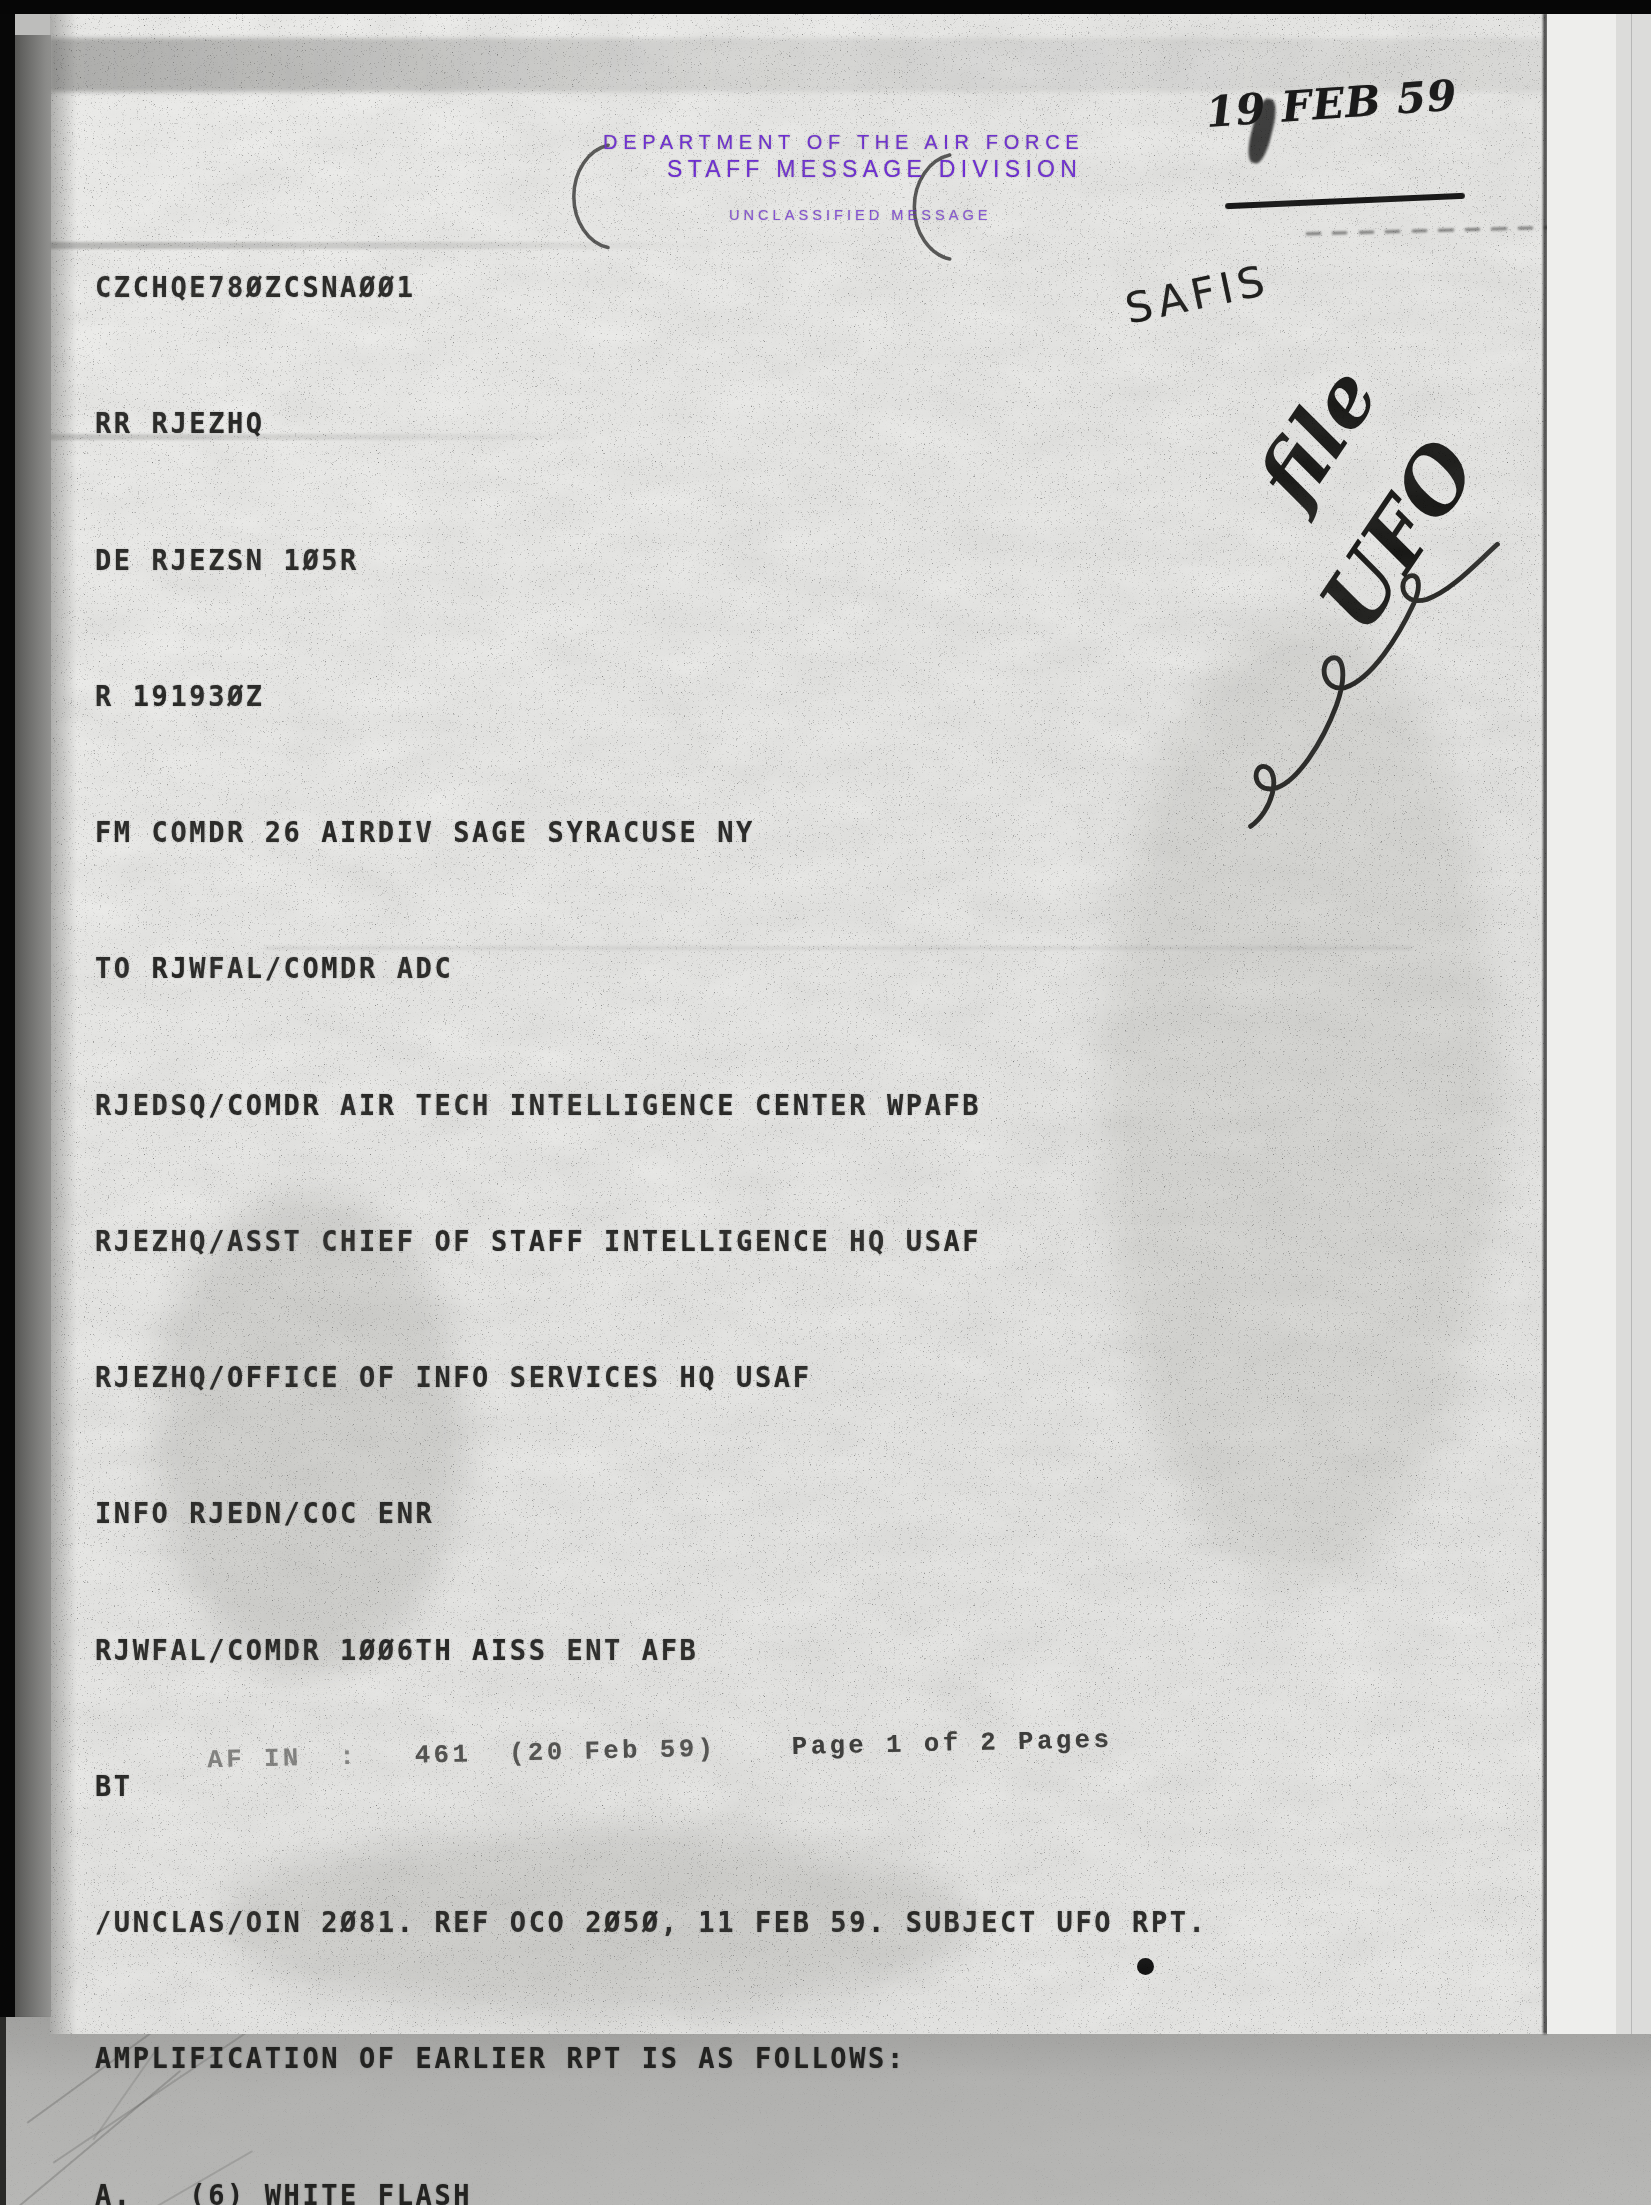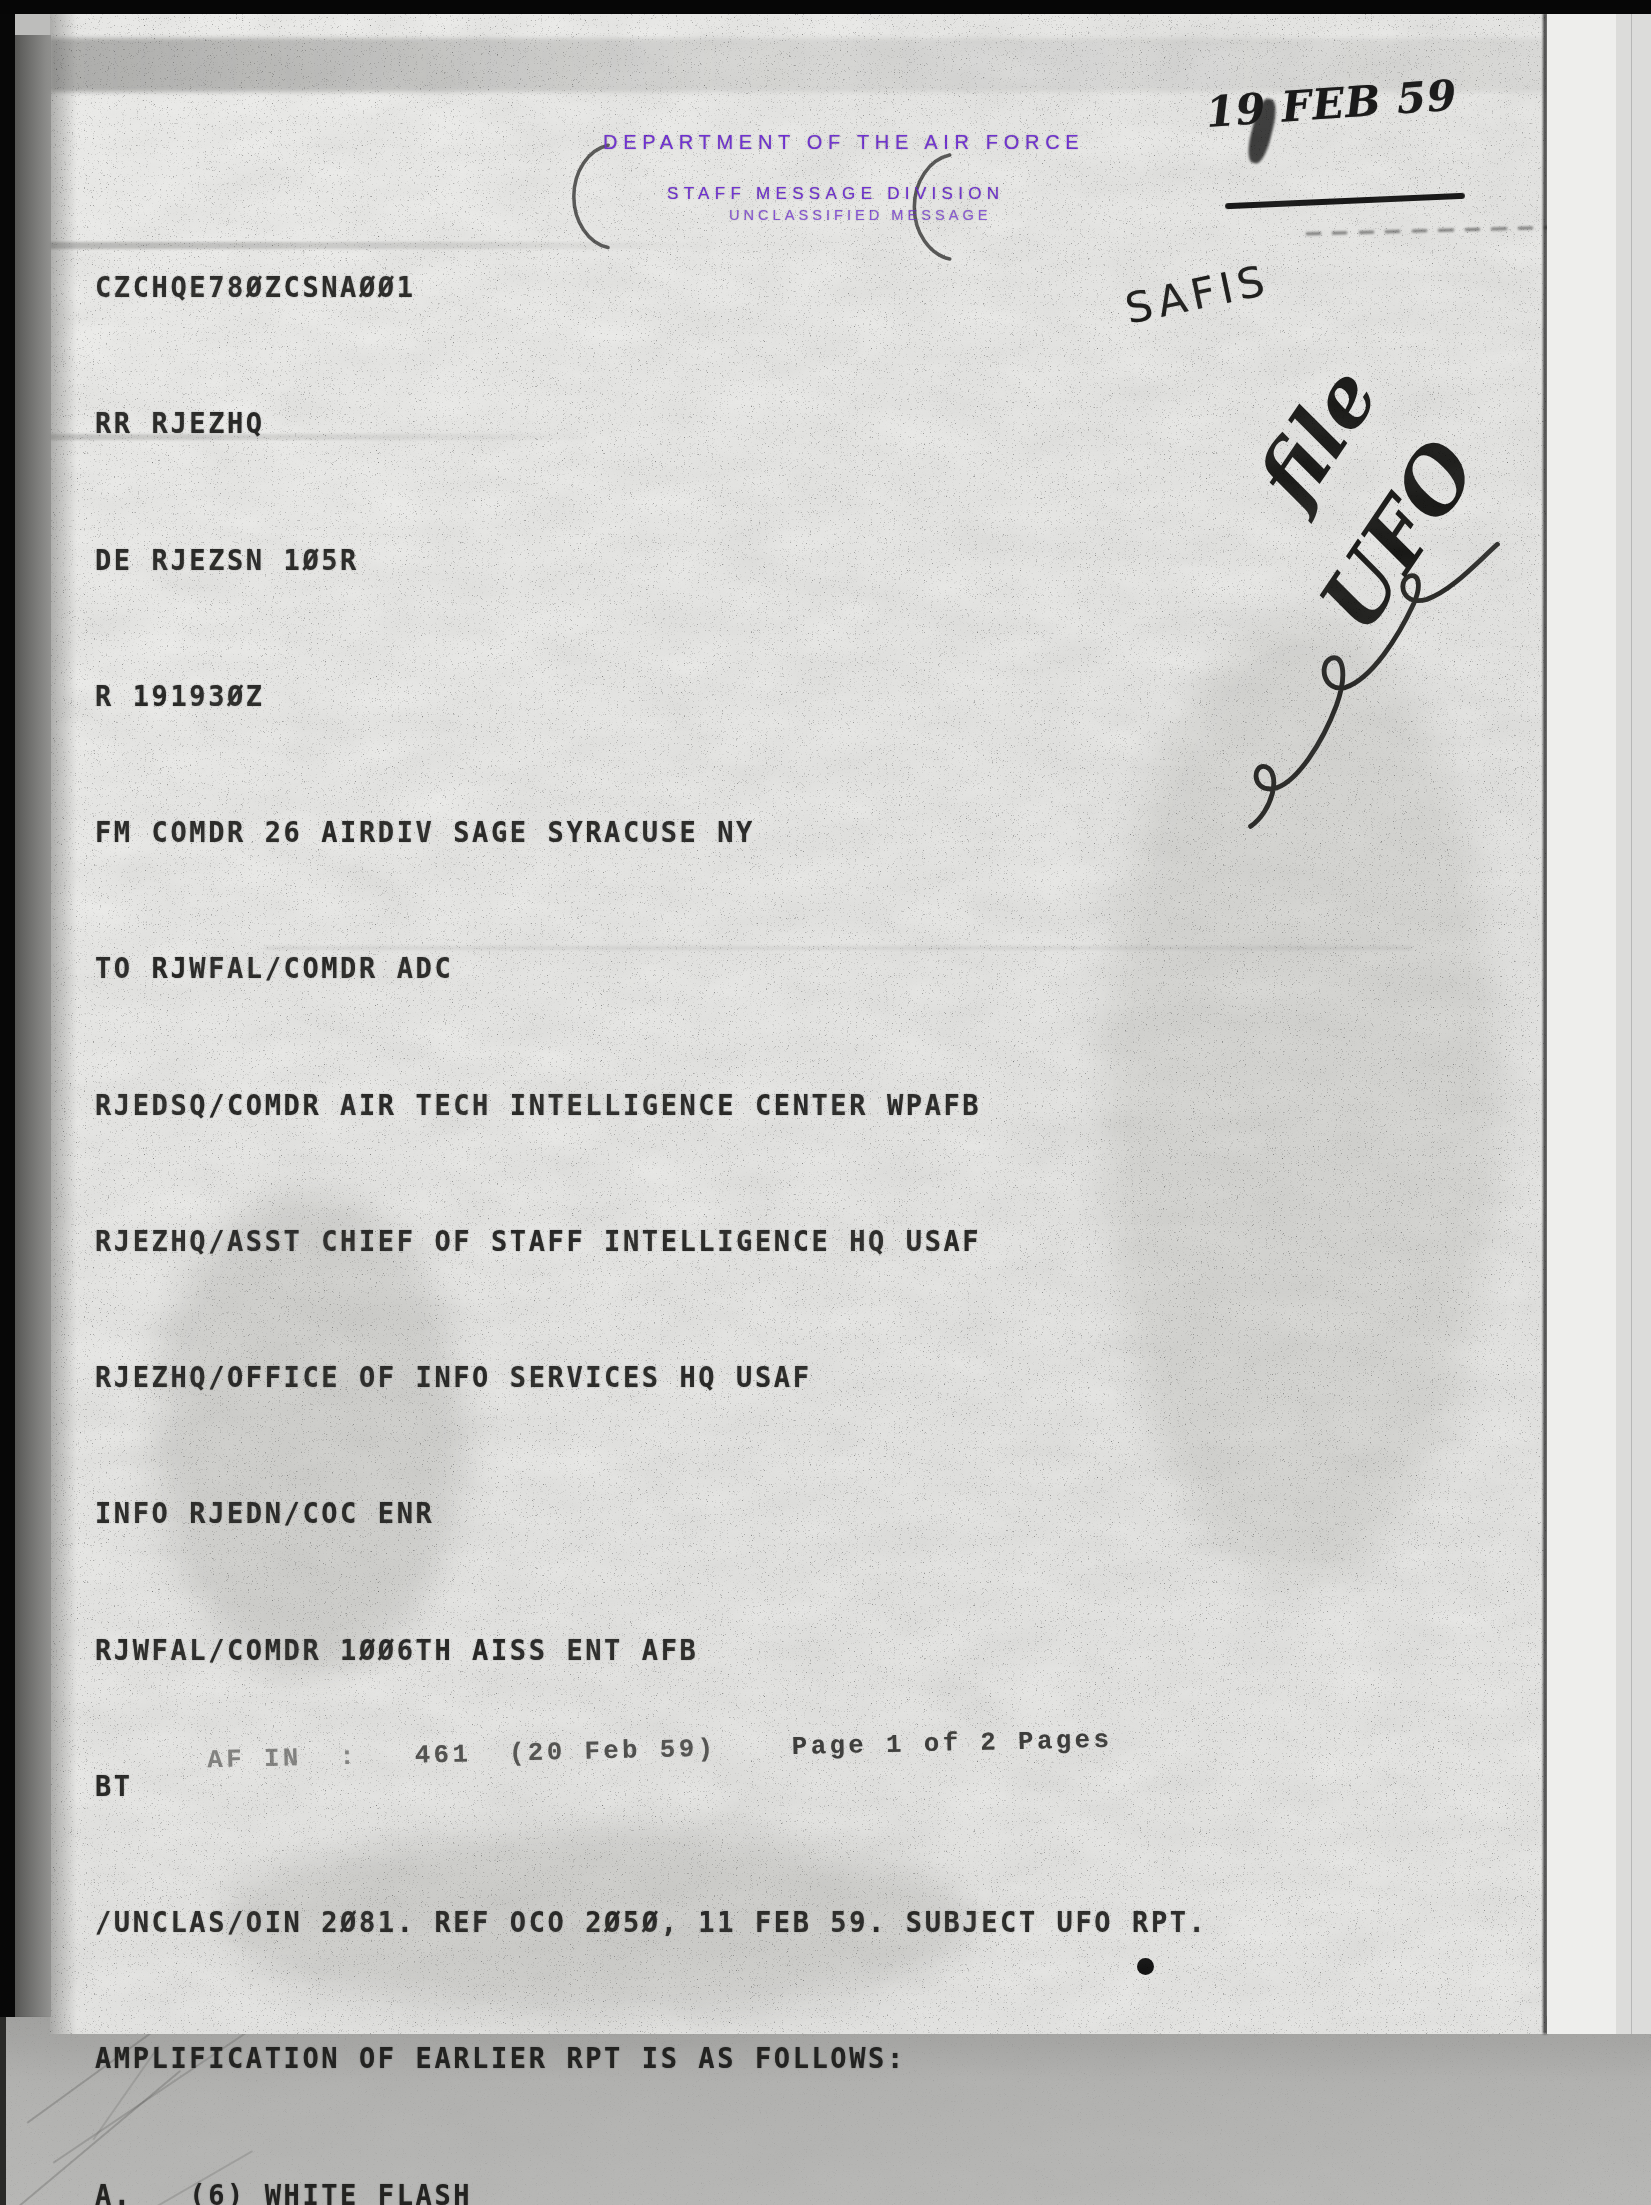--- a/index.html
+++ b/index.html
@@ -33,21 +33,21 @@
     background:linear-gradient(to right,rgba(60,60,58,.30),rgba(60,60,58,0));}
   .streak2{left:50px;top:434px;width:551px;height:6.2px;
     background:linear-gradient(to right,rgba(60,60,58,.22),rgba(60,60,58,0));}
   .streak3{left:265px;top:946px;width:1147px;height:4.4px;background:rgba(70,70,68,.08);}
 
   .blotch{border-radius:50%;filter:blur(17.6px);background:rgba(75,75,73,.14);}
 
   
   .stamp{color:#6d28d9;white-space:pre;text-shadow:0 0 1.3px rgba(40,40,40,.55);}
   .st1{left:603px;top:131px;font-size:20px;letter-spacing:5.7px;}
-  .st2{left:667px;top:184px;font-size:17px;letter-spacing:5.3px;}
+  .st2{left:667px;top:156px;font-size:23px;letter-spacing:5.3px;}
   .st3{left:729px;top:207px;font-size:14.6px;letter-spacing:4px;opacity:.78;}
   .st4{left:680px;top:211px;font-size:42px;letter-spacing:3.1px;color:#222220;}
 
   
   .typed{left:95px;top:187px;font-family:"DejaVu Sans Mono",monospace;font-weight:700;
     font-size:27px;letter-spacing:2.6px;color:#232321;white-space:pre;
     text-shadow:0 0 1.3px rgba(25,25,25,.5);transform:scaleY(1.04);transform-origin:top left;}
   .tl{height:69px;line-height:69px;}
 
   

